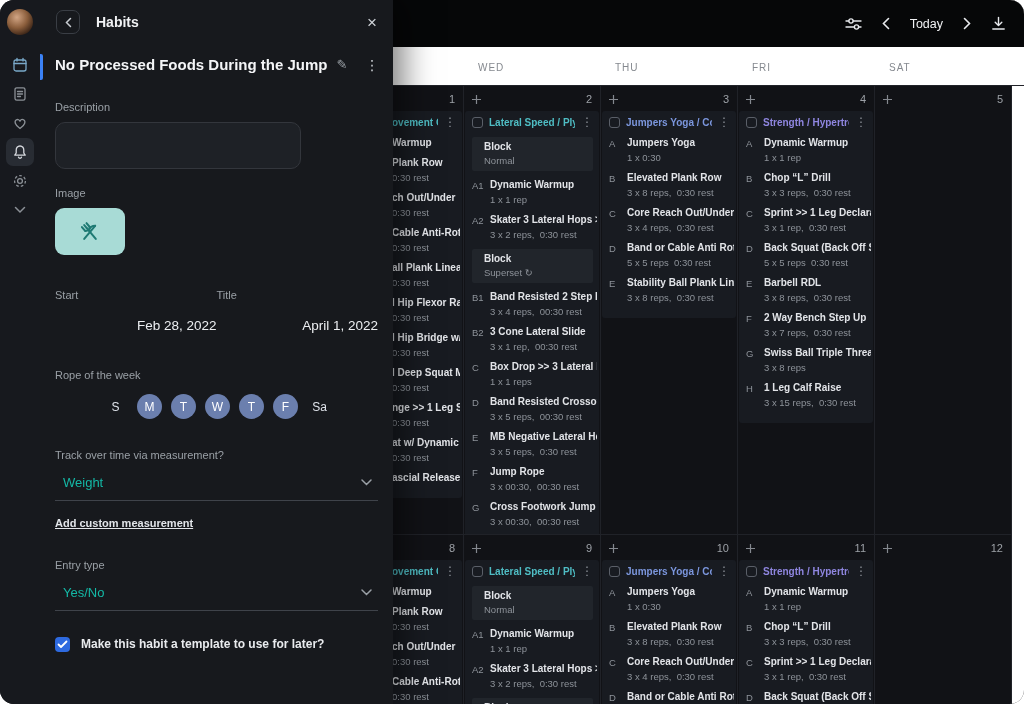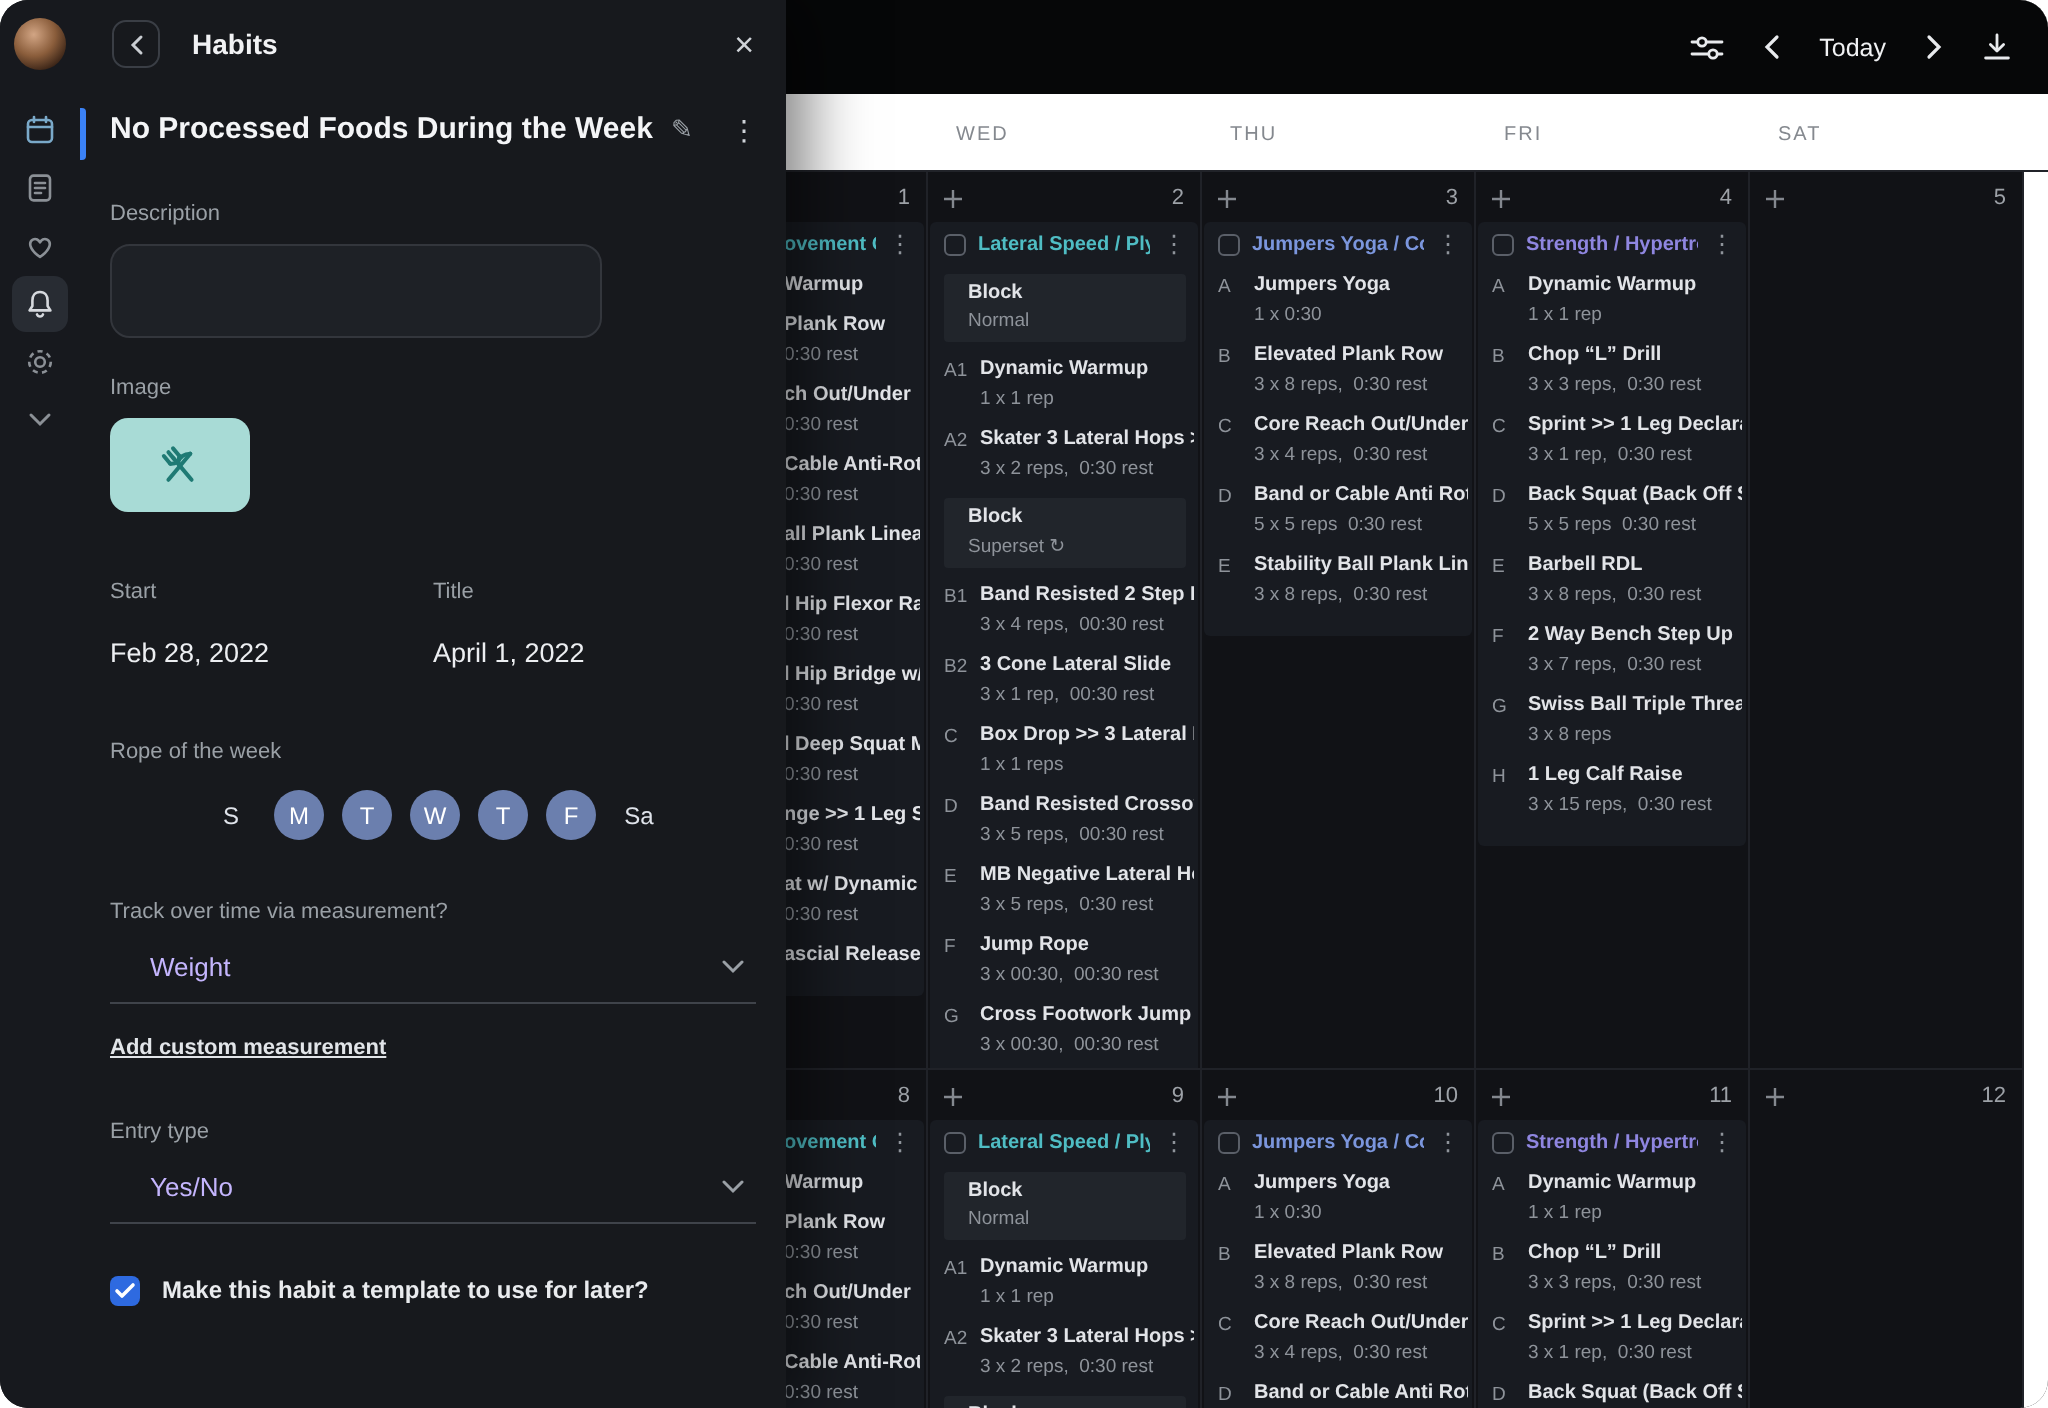--- a/index.html
+++ b/index.html
@@ -83,33 +83,33 @@
   .desc-col .flabel, .img-col .flabel { margin-bottom:9px; }
   .desc-input { width:246px; height:47px; background:#1e2126; border:1px solid #33363c;
                 border-radius:10px; resize:none; color:#eceef1; font-size:12px; padding:6px 8px;
                 outline:none; font-family:"Liberation Sans", sans-serif; }
   .img-col { width:70px; }
   .img-swatch { width:70px; height:47px; background:#a8dbd6; border-radius:9px;
                 display:flex; align-items:center; justify-content:center; }
 
   .dates-row { margin-top:34px; padding:0 15px; display:flex; }
   .date-col { width:170px; display:flex; flex-direction:column; }
-  .date-col .fvalue { margin-top:17px; }
+  .date-col .fvalue { margin-top:17px;text-align:right; }
 
   .days-section { margin-top:36px; padding:0 15px; }
   .days-row { margin-top:13px; padding-left:48px; display:flex; gap:9px; align-items:center; }
   .dow { width:25px; height:25px; border-radius:50%; font-size:12px; color:#dfe3ea;
          display:flex; align-items:center; justify-content:center; flex:none; }
   .dow.on { background:#6b7fae; color:#ffffff; }
 
   .measure-section { margin-top:30px; padding:0 15px; }
   .measure-section.entry { margin-top:28px; }
   .select-row { margin-top:14px; display:flex; align-items:center; justify-content:space-between;
                 border-bottom:1px solid #3f434a; padding:0 6px 10px 8px; cursor:pointer; }
-  .select-value { font-size:13px; color:#c4b5fd;margin-left:12px; }
+  .select-value { font-size:13px; color:#14b8a6; }
 
   .add-custom { display:inline-block; margin:16px 0 0 15px; font-size:11px; font-weight:bold;
                 color:#e2e5e9; text-decoration:underline; cursor:pointer; }
 
   .template-row { margin-top:26px; padding:0 15px; display:flex; align-items:flex-start; gap:11px; }
   .checkbox { width:15px; height:15px; background:#2e6ae0; border-radius:4px; flex:none;
               display:flex; align-items:center; justify-content:center; cursor:pointer; }
   .cb-label { font-size:12px; font-weight:600; color:#e9ebee; }
 </style>
 </head>
@@ -703,21 +703,21 @@
         <svg width="7" height="11" viewBox="0 0 7 11" stroke="#c9cdd2" stroke-width="1.5" fill="none" stroke-linecap="round">
             <path d="M5.5 1.5 1.5 5.5l4 4"></path>
           </svg>
       </button>
       <span class="panel-title">Habits</span>
       <button class="close-btn">×</button>
     </div>
 
     <div class="habit-title-row">
       <span class="accent-bar"></span>
-      <span class="habit-title">No Processed Foods During the Week</span>
+      <span class="habit-title">No Processed Foods During the Jump</span>
       <button class="edit-btn">✎</button>
       <button class="kebab-btn">⋮</button>
     </div>
 
     <div class="desc-row">
       <div class="desc-col">
         <span class="flabel">Description</span>
         <textarea class="desc-input" style=""></textarea>
       </div>
       <div class="img-col">

